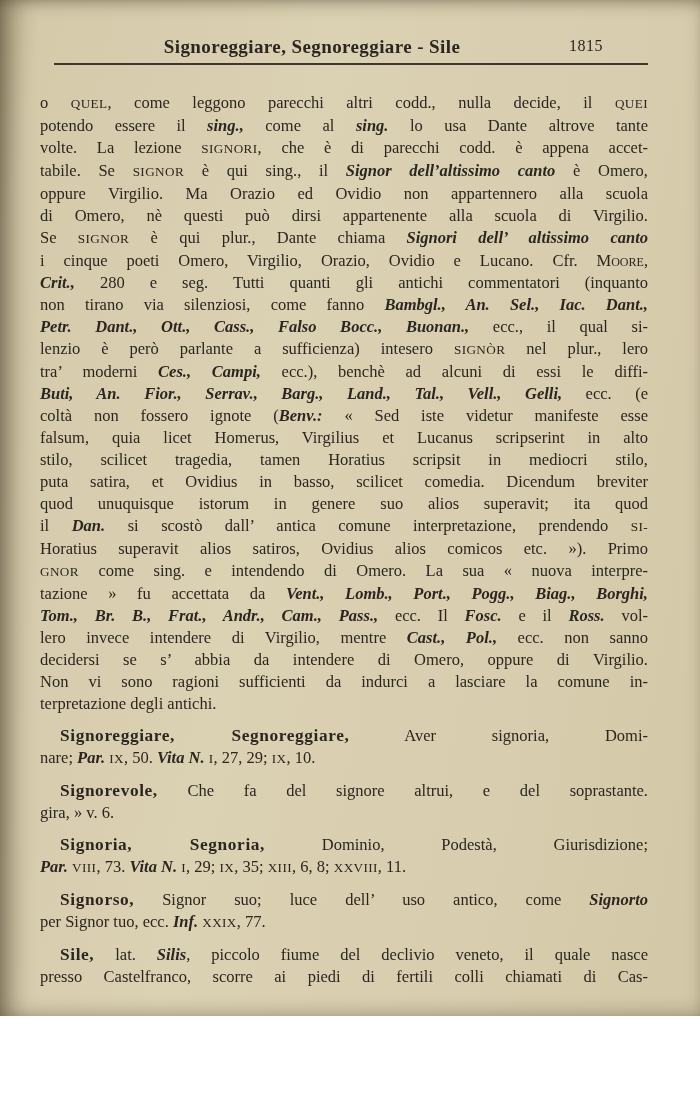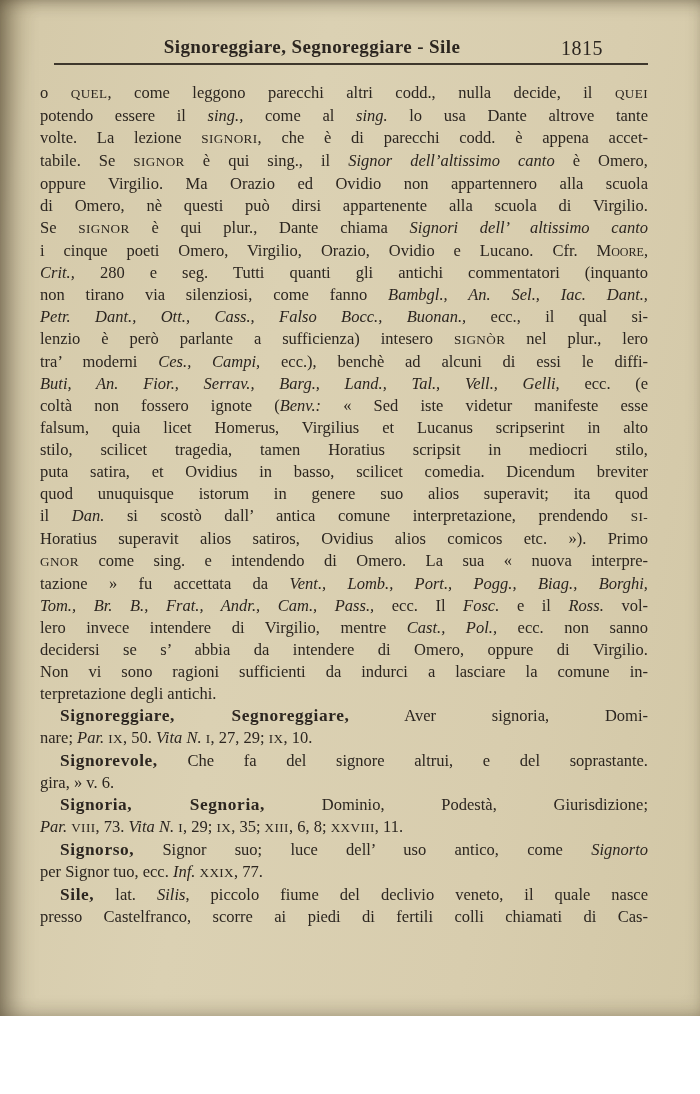--- a/index.html
+++ b/index.html
@@ -27,44 +27,44 @@
     transform: translateX(-32px);
     font-weight: bold;
     font-size: 19px;
     letter-spacing: 0.4px;
     white-space: nowrap;
   }
   .page-number {
     position: absolute;
     right: 45px;
     top: 1px;
-    font-size: 20px;
+    font-size: 16px;
     letter-spacing: 0.5px;
   }
   .rule {
     position: absolute;
     left: 14px;
     width: 594px;
     top: 27px;
     border-top: 2px solid #3e372c;
   }
   .text-block {
     position: absolute;
     left: 40px;
-    top: 82px;
+    top: 92px;
     width: 608px;
     font-size: 16.5px;
     line-height: 22px;
   }
-  .para { }
+  .para { margin-top: 10px; }
   .para:first-child { margin-top: 0; }
   .para.indent .line:first-child { text-indent: 20px; }
   .line { text-align: justify; text-align-last: justify; }
   .line.end { text-align-last: left; }
-  .i { font-style: italic; }
+  .i { font-style: italic; font-weight: bold; }
   .sc { font-size: 0.8em; letter-spacing: 0.4px; }
   .msc { font-variant: small-caps; }
   .b { font-weight: bold; font-size: 1.05em; letter-spacing: 0.6px; }
   .ink-dot {
     position: absolute;
     left: 73px;
     top: 1022px;
     width: 3px;
     height: 4px;
     background: #4f4336;

